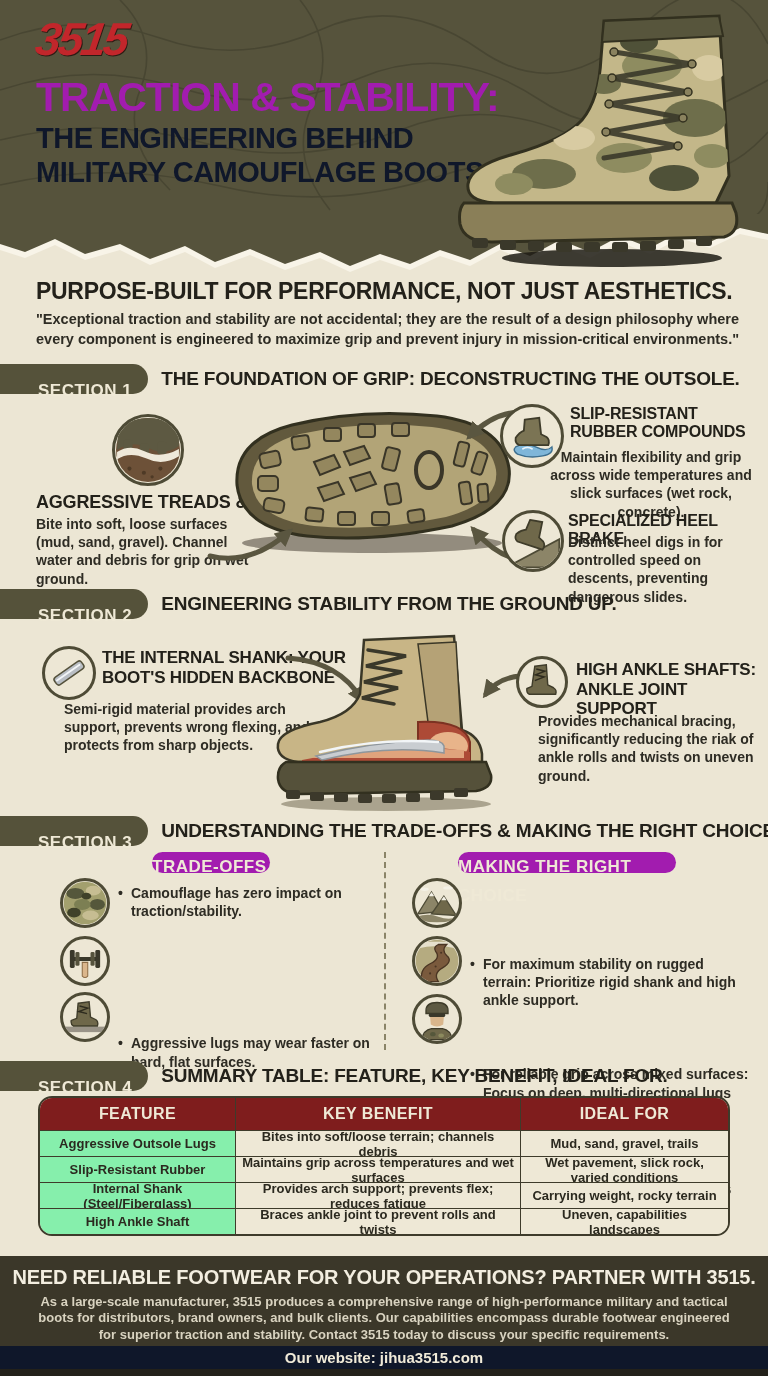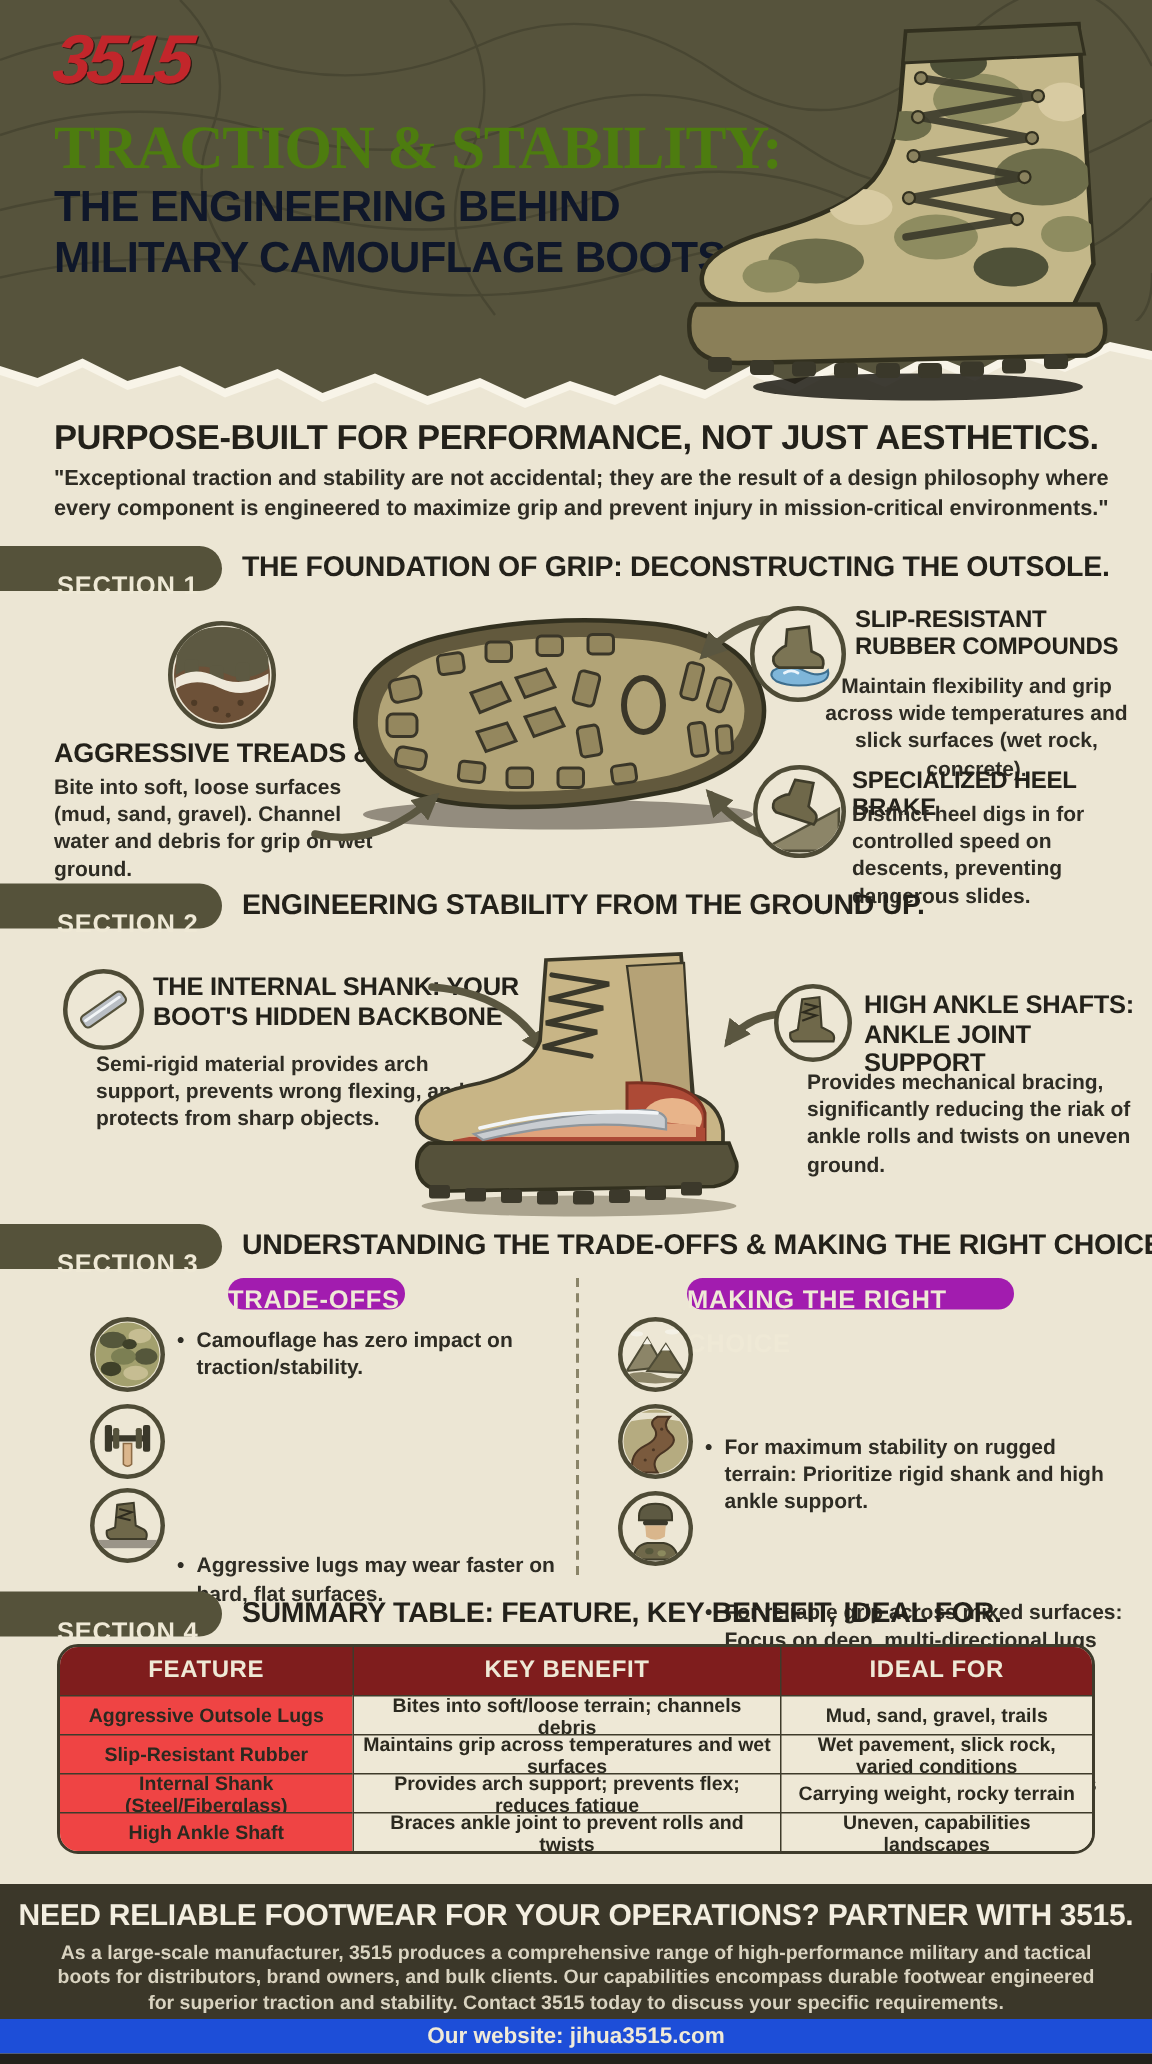--- a/index.html
+++ b/index.html
@@ -12,22 +12,22 @@
   .abs { position:absolute; }
 
   
   .header-band { left:0; top:0; width:768px; height:218px; background:#56533c; }
   .logo {
     left:36px; top:12px; font-size:46px; font-weight:900; font-style:italic;
     color:#c2262b; letter-spacing:-3px; transform:skewX(-8deg);
     text-shadow:1px 1px 0 #2c1b14;
   }
   .hero-title {
-    left:36px; top:74px; font-size:41px; font-weight:800; color:#4d7c0f;
-    letter-spacing:-1px; white-space:nowrap;font-family:Liberation Serif, serif;
+    left:36px; top:74px; font-size:41px; font-weight:800; color:#a21caf;
+    letter-spacing:-1px; white-space:nowrap;
   }
   .hero-sub { left:36px; font-size:29px; font-weight:700; color:#0f172a; letter-spacing:-.5px; white-space:nowrap; }
   .hero-sub.l1 { top:122px; } .hero-sub.l2 { top:156px; }
 
   
   .intro-heading { left:36px; top:278px; font-size:23px; font-weight:800; color:#23211a; letter-spacing:-.3px; white-space:nowrap; }
   .intro-quote { left:36px; top:310px; width:706px; font-size:14.5px; font-weight:700; color:#2e2c24; line-height:1.35; }
 
   
   .sec-bar { left:0; width:768px; height:32px; display:flex; align-items:center; }
@@ -61,28 +61,28 @@
   .tbl {
     left:38px; top:1096px; width:692px; border:2.5px solid #3e3b2b; border-radius:14px;
     overflow:hidden; background:#eee8d6;
   }
   .tbl-row { display:grid; grid-template-columns:195px 285px 1fr; }
   .tbl-head { background:#7f1d1d; }
   .tbl-head .cell { color:#efe9d6; font-weight:800; font-size:16px; height:32px; letter-spacing:.4px; }
   .cell { display:flex; align-items:center; justify-content:center; text-align:center; padding:2px 6px; }
   .tbl-body .cell { height:26px; font-size:13px; font-weight:700; color:#2b291f; border-top:1.5px solid #3e3b2b; }
   .cell + .cell { border-left:1.5px solid #3e3b2b; }
-  .cell.feature { background:#ef4444; }
+  .cell.feature { background:#86efac; }
   .cell.plain { background:#eee8d6; }
 
   
   .footer-band { left:0; top:1256px; width:768px; height:90px; background:#3b3729; }
   .footer-heading { left:0; top:1266px; width:768px; text-align:center; font-size:20px; font-weight:800; color:#f3eee0; letter-spacing:-.2px; }
   .footer-text { left:29px; top:1294px; width:710px; text-align:center; font-size:13px; font-weight:600; color:#d9d3c0; line-height:1.25; }
-  .website-strip { left:0; top:1346px; width:768px; height:23px; background:#1d4ed8; display:flex; align-items:center; justify-content:center; }
+  .website-strip { left:0; top:1346px; width:768px; height:23px; background:#0f172a; display:flex; align-items:center; justify-content:center; }
   .website-txt { font-size:15px; font-weight:600; color:#f0ead8; }
   .bottom-strip { left:0; top:1369px; width:768px; height:7px; background:#23211a; }
 </style>
 </head>
 <body>
 
 <div id="page">
 
   <div class="abs header-band">
     <svg width="768" height="218" viewBox="0 0 768 218">

